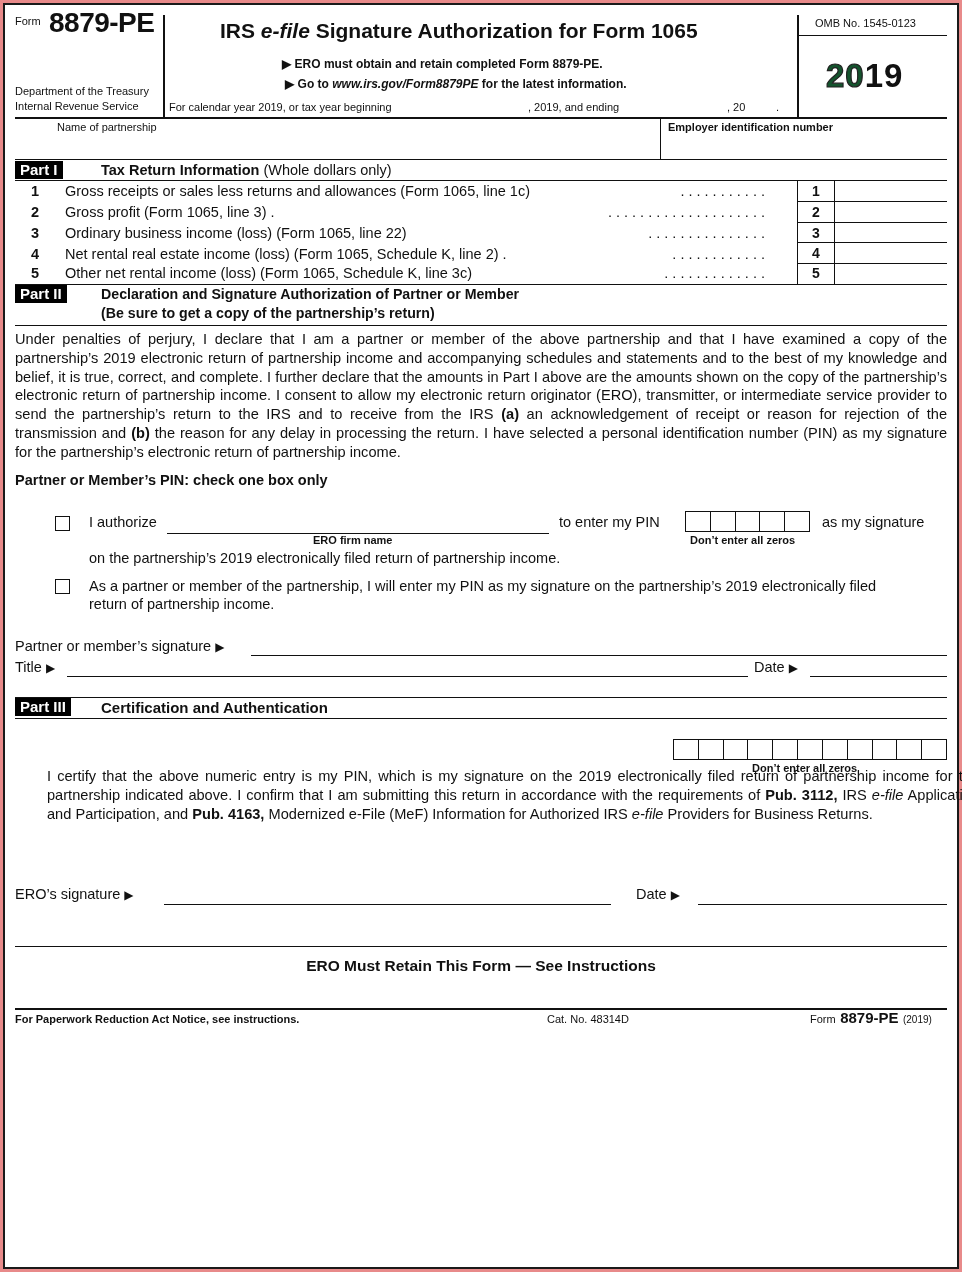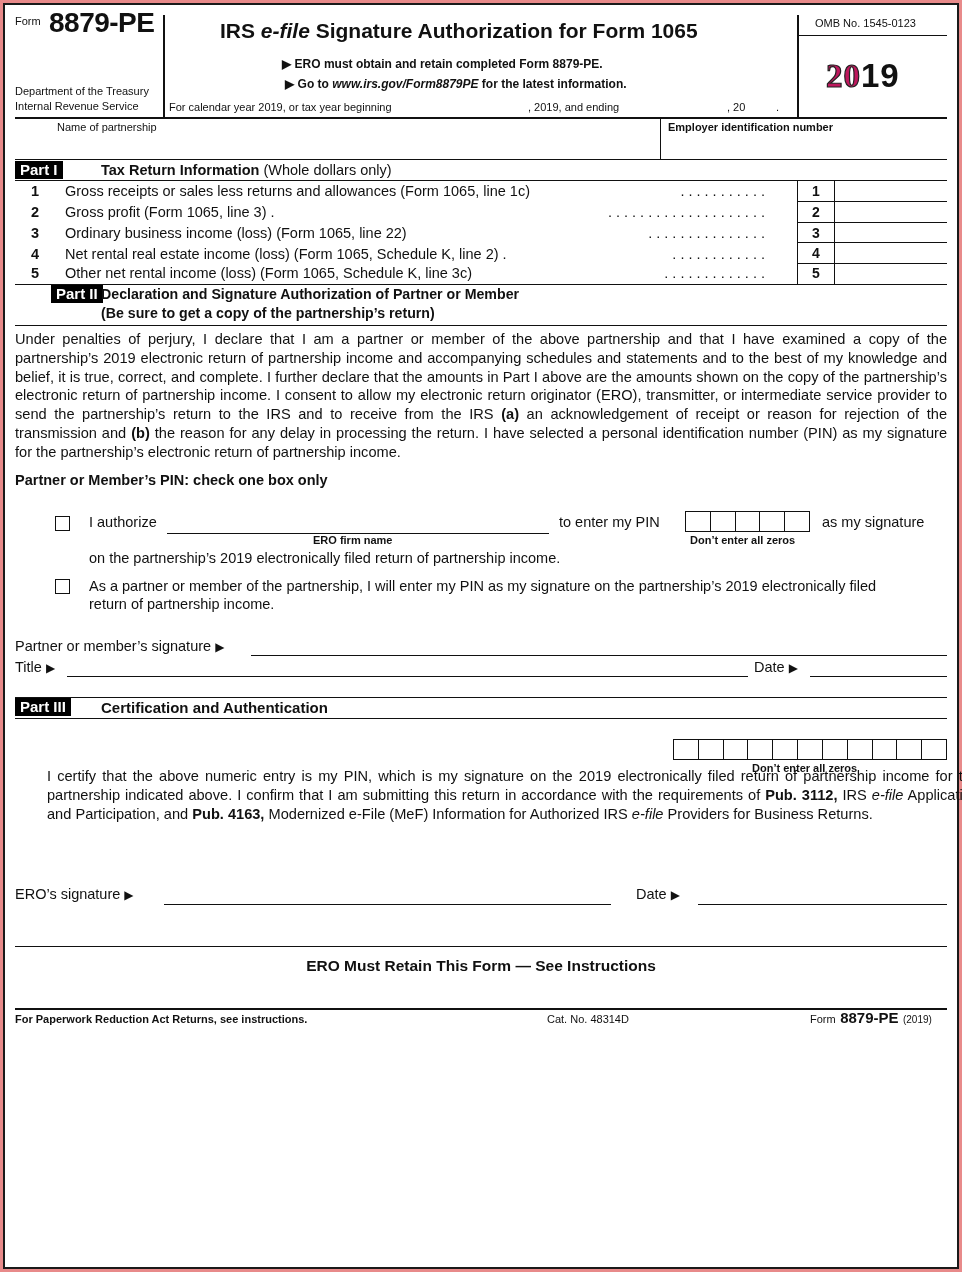--- a/index.html
+++ b/index.html
@@ -22,21 +22,21 @@
   .line-row .desc { position: absolute; left: 50px; white-space: nowrap; }
   .line-row .dots { position: absolute; right: 182px; letter-spacing: 0; white-space: nowrap; }
   .line-box { position: absolute; left: 793px; width: 36px; text-align: center; font-weight: bold; font-size: 14px; }
   .amount-field { position: absolute; left: 830px; width: 112px; }
   .para { position: absolute; left: 10px; width: 932px; font-size: 14.6px; line-height: 18.8px; text-align: justify; }
   .checkbox { position: absolute; width: 15px; height: 15px; border: 1px solid #111; background: #fff; }
   .pin-box { position: absolute; height: 21px; border: 1px solid #111; display: flex; }
   .pin-box .cell { flex: 1; border-right: 1px solid #111; }
   .pin-box .cell:last-child { border-right: none; }
   .arrow { font-size: 12px; }
-  .outline-20 { color: #be185d; font-family: Liberation Serif, serif; -webkit-text-stroke: 1.2px #222; }
+  .outline-20 { color: #14532d; -webkit-text-stroke: 1.2px #222; }
 </style>
 </head>
 <body>
 
 <div class="frame"></div>
 <div class="page">
 
   <div class="abs" style="left:10px; top:10px; font-size:11px;">Form</div>
   <div class="abs bold" style="left:44px; top:2px; font-size:28px; letter-spacing:-0.5px;">8879-PE</div>
   <div class="abs xs" style="left:10px; top:80px;">Department of the Treasury</div>
@@ -124,21 +124,21 @@
   <div class="line-box" style="top:260px;">5</div>
 
   <div class="amount-field" style="top:176px; height:20px;"></div>
   <div class="amount-field" style="top:197px; height:20px;"></div>
   <div class="amount-field" style="top:218px; height:19px;"></div>
   <div class="amount-field" style="top:238px; height:20px;"></div>
   <div class="amount-field" style="top:259px; height:20px;"></div>
 
   <div class="hline" style="left:10px; top:279px; width:932px;"></div>
 
-  <div class="part-label" style="left:10px; top:280px;margin-left:36px;">Part II</div>
+  <div class="part-label" style="left:10px; top:280px;">Part II</div>
   <div class="abs bold" style="left:96px; top:281px; font-size:14.2px;">Declaration and Signature Authorization of Partner or Member</div>
   <div class="abs bold" style="left:96px; top:300px; font-size:14.2px;">(Be sure to get a copy of the partnership’s return)</div>
   <div class="hline" style="left:10px; top:320px; width:932px;"></div>
 
   <div class="para" style="top:325px;">
     <span>Under penalties of perjury, I declare that I am a partner or member of the above partnership and that I have examined a copy of the partnership’s 2019 electronic return of partnership income and accompanying schedules and statements and to the best of my knowledge and belief, it is true, correct, and complete. I further declare that the amounts in Part I above are the amounts shown on the copy of the partnership’s electronic return of partnership income. I consent to allow my electronic return originator (ERO), transmitter, or intermediate service provider to send the partnership’s return to the IRS and to receive from the IRS </span><b>(a)</b><span> an acknowledgement of receipt or reason for rejection of the transmission and </span><b>(b)</b><span> the reason for any delay in processing the return. I have selected a personal identification number (PIN) as my signature for the partnership’s electronic return of partnership income.</span>
   </div>
 
   <div class="abs bold" style="left:10px; top:467px; font-size:14.5px;">Partner or Member’s PIN: check one box only</div>
 
@@ -210,20 +210,20 @@
   <div class="abs" style="left:631px; top:881px; font-size:14.5px;">
     <span>Date</span>
     <span class="arrow">▶</span>
   </div>
   <div class="abs" style="left:693px; top:880px; width:249px; height:20px; border-bottom:1px solid #111;"></div>
 
   <div class="hline" style="left:10px; top:941px; width:932px;"></div>
   <div class="abs bold" style="left:0; top:952px; width:952px; text-align:center; font-size:15.5px;">ERO Must Retain This Form — See Instructions</div>
 
   <div class="hline thick" style="left:10px; top:1003px; width:932px;"></div>
-  <div class="abs xs bold" style="left:10px; top:1008px;">For Paperwork Reduction Act Returns, see instructions.</div>
+  <div class="abs xs bold" style="left:10px; top:1008px;">For Paperwork Reduction Act Notice, see instructions.</div>
   <div class="abs xs" style="left:542px; top:1008px;">Cat. No. 48314D</div>
   <div class="abs" style="left:805px; top:1004px; white-space:nowrap;">
     <span class="xs">Form</span>
     <span class="bold" style="font-size:15px;">8879-PE</span>
     <span style="font-size:10px;">(2019)</span>
   </div>
 </div>
 
 </body></html>

